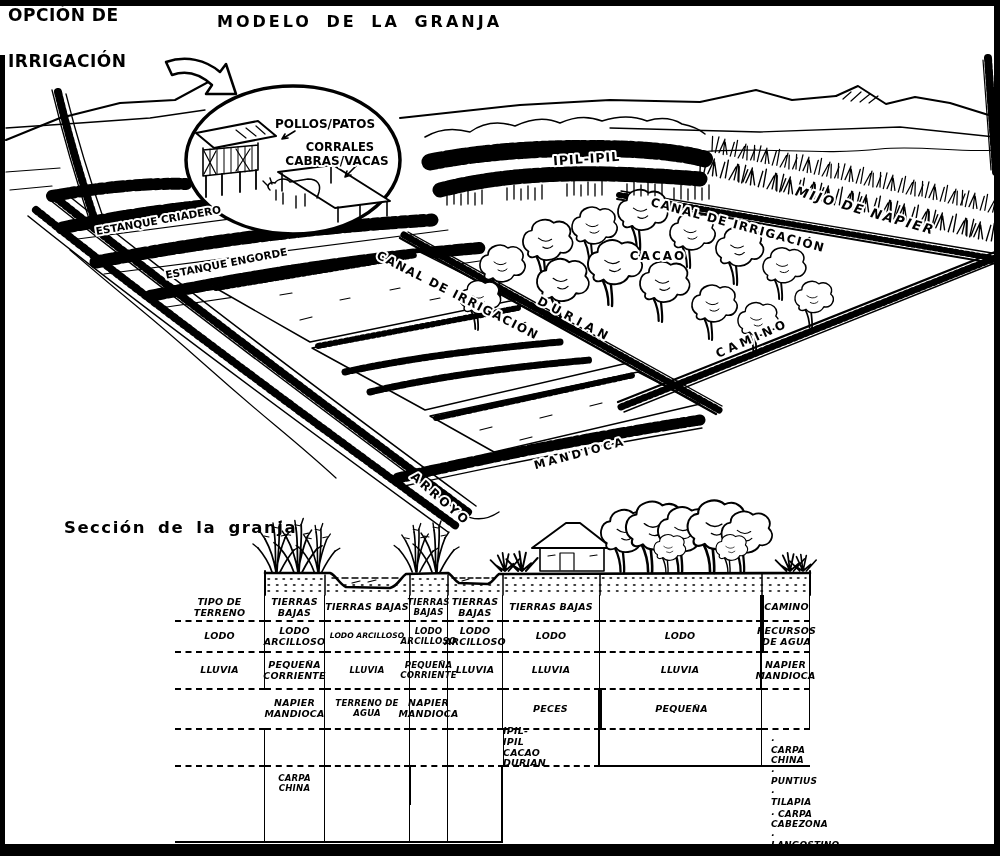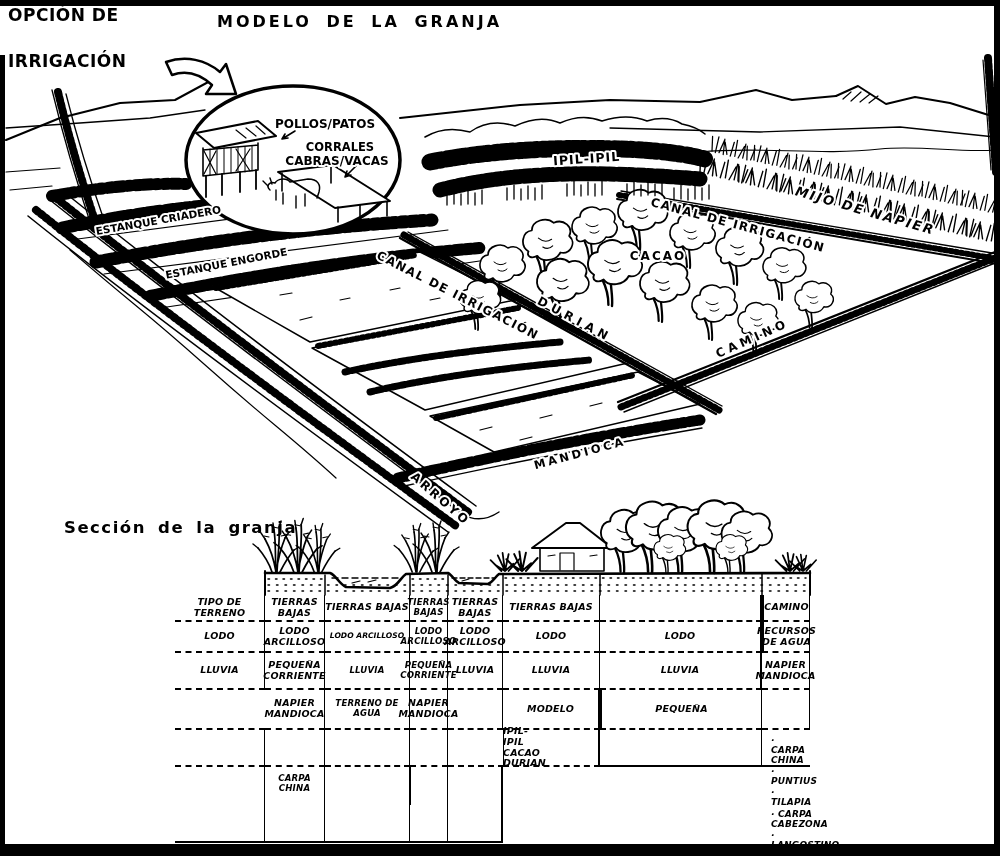--- a/index.html
+++ b/index.html
@@ -301,21 +301,21 @@
   <div class="cell">LLUVIA</div>
   <div class="cell">LLUVIA</div>
   <div class="cell re">LLUVIA</div>
 
   <div class="cell">NAPIER MANDIOCA</div>
   <div class="cell nbr"></div>
   <div class="cell ovf">NAPIER MANDIOCA</div>
   <div class="cell small">TERRENO DE AGUA</div>
   <div class="cell">NAPIER MANDIOCA</div>
   <div class="cell"></div>
-  <div class="cell re">MODELO</div>
+  <div class="cell re">PECES</div>
 
   <div class="cell bl">PEQUEÑA</div>
   <div class="cell"></div>
   <div class="cell"></div>
   <div class="cell"></div>
   <div class="cell"></div>
   <div class="cell"></div>
   <div class="cell arb">
         <div class="ln">IPIL-IPIL</div>
         <div class="ln">CACAO</div>

